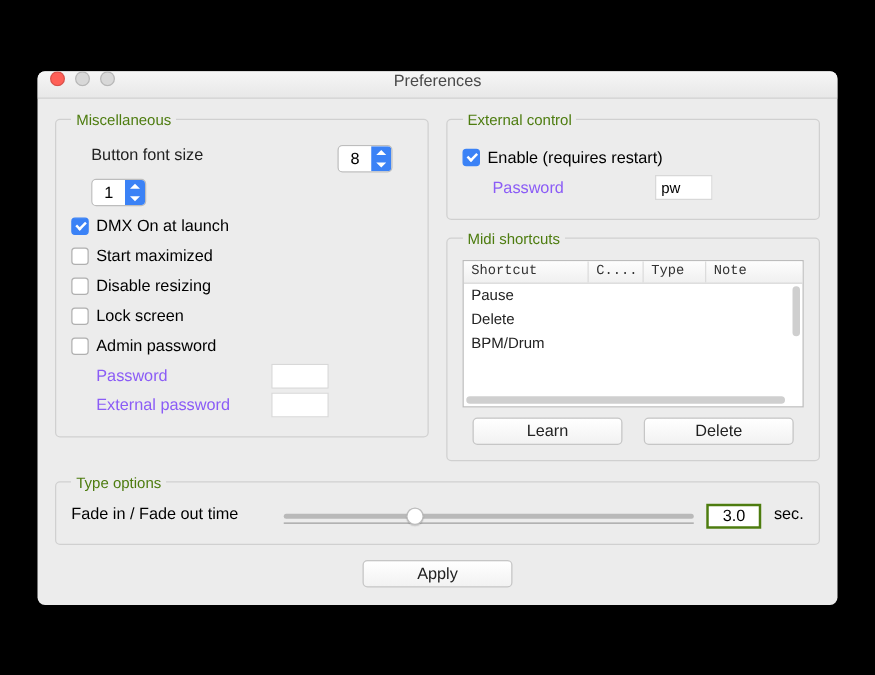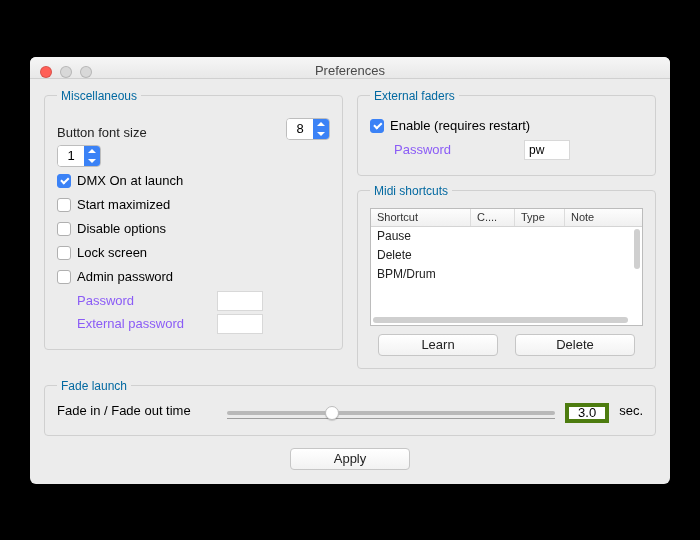--- a/index.html
+++ b/index.html
@@ -20,21 +20,21 @@
     background: #ececec;
     border-radius: 6px;
     box-shadow: 0 20px 50px rgba(0,0,0,0.5), 0 0 0 1px rgba(0,0,0,0.15);
     overflow: hidden;
   }
   .titlebar {
     height: 22px;
     background: linear-gradient(#f6f6f6, #e8e8e8);
     border-bottom: 1px solid #d0d0d0;
     display: flex;
-    align-items: flex-end;
+    align-items: flex-start;
     position: relative;
   }
   .traffic {
     display: flex;
     gap: 8px;
     padding-left: 10px;
   }
   .dot {
     width: 12px;
     height: 12px;
@@ -68,27 +68,27 @@
   fieldset {
     border: 1px solid #d0d0d0;
     border-radius: 4px;
     margin: 0;
     padding: 10px 12px 12px 12px;
     background: #ececec;
   }
   legend {
     padding: 0 4px;
     font-size: 12px;
-    color: #0369a1;
+    color: #4d7c0f;
   }
   .row {
     display: flex;
-    align-items: flex-end;
+    align-items: flex-start;
     min-height: 24px;
-    margin: 3px 0;
+    margin: 3px 16px;
   }
   .label {
     flex: 1;
     color: #222;
   }
   .stepper {
     display: inline-flex;
     align-items: stretch;
     height: 22px;
     border: 1px solid #bdbdbd;
@@ -188,20 +188,21 @@
     position: relative;
     overflow: hidden;
   }
   .table-head {
     display: flex;
     height: 18px;
     background: linear-gradient(#fdfdfd,#f0f0f0);
     border-bottom: 1px solid #d4d4d4;
     font-size: 11px;
     color: #333;
+    font-family: Liberation Mono, monospace;
   }
   .th {
     padding: 2px 6px;
     border-right: 1px solid #dcdcdc;
     overflow: hidden;
     white-space: nowrap;
   }
   .th:last-child { border-right: none; }
   .table-body {
     overflow-y: scroll;
@@ -291,21 +292,21 @@
     width: 14px;
     height: 14px;
     background: #fff;
     border: 1px solid #bcbcbc;
     border-radius: 50%;
     box-shadow: 0 1px 1px rgba(0,0,0,0.15);
   }
   input.fade-val {
     width: 44px;
     height: 20px;
-    border: 4px solid #4d7c0f;
+    border: 2px solid #4d7c0f;
     text-align: center;
     font-size: 13px;
     background: #fff;
   }
   .apply-row {
     display: flex;
     justify-content: center;
     margin-top: 12px;
   }
   .apply-row button.mac {
@@ -357,21 +358,21 @@
           <div class="checkbox">
             <span class="cb checked"></span>
             <span>DMX On at launch</span>
           </div>
           <div class="checkbox">
             <span class="cb"></span>
             <span>Start maximized</span>
           </div>
           <div class="checkbox">
             <span class="cb"></span>
-            <span>Disable options</span>
+            <span>Disable resizing</span>
           </div>
           <div class="checkbox">
             <span class="cb"></span>
             <span>Lock screen</span>
           </div>
           <div class="checkbox">
             <span class="cb"></span>
             <span>Admin password</span>
           </div>
 
@@ -383,21 +384,21 @@
             <div class="indent-row">
               <span class="ilabel">External password</span>
               <input class="text" type="password" style="">
             </div>
           </div>
         </fieldset>
       </div>
 
       <div class="col">
         <fieldset>
-          <legend>External faders</legend>
+          <legend>External control</legend>
           <div class="checkbox">
             <span class="cb checked"></span>
             <span>Enable (requires restart)</span>
           </div>
           <div class="indent-row" style="margin-left:24px;">
             <span class="ilabel" style="width:130px">Password</span>
             <input class="text wide" value="pw" style="">
           </div>
         </fieldset>
 
@@ -422,21 +423,21 @@
 
           <div class="btn-row">
             <button class="mac">Learn</button>
             <button class="mac">Delete</button>
           </div>
         </fieldset>
       </div>
     </div>
 
     <fieldset style="margin-top:10px">
-      <legend>Fade launch</legend>
+      <legend>Type options</legend>
       <div class="fade-row">
         <span style="width:160px">Fade in / Fade out time</span>
         <div class="slider-wrap">
           <div class="slider-track"></div>
           <div class="slider-thumb"></div>
         </div>
         <input class="fade-val" value="3.0" style="">
         <span>sec.</span>
       </div>
     </fieldset>

